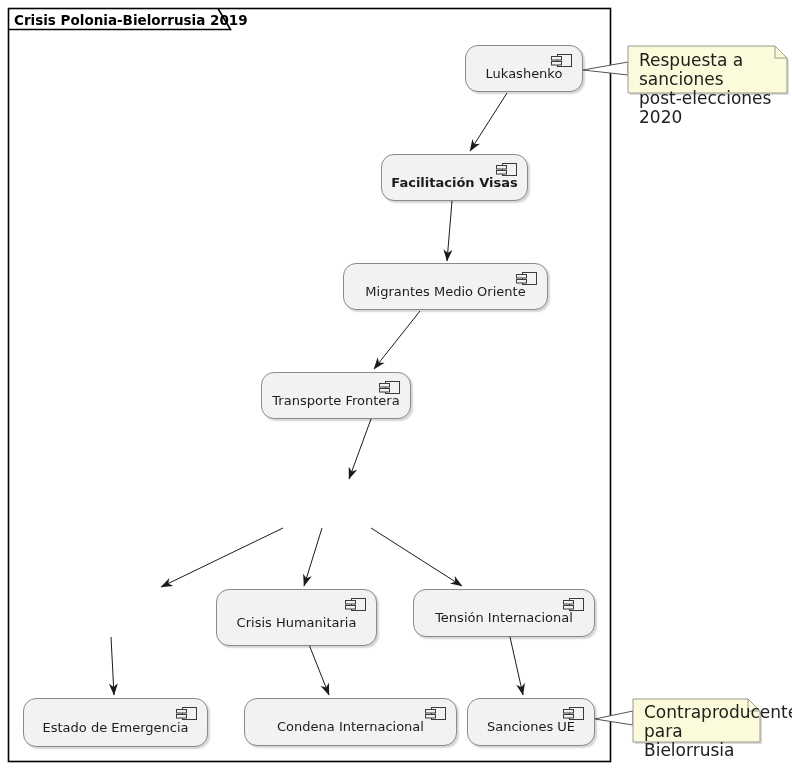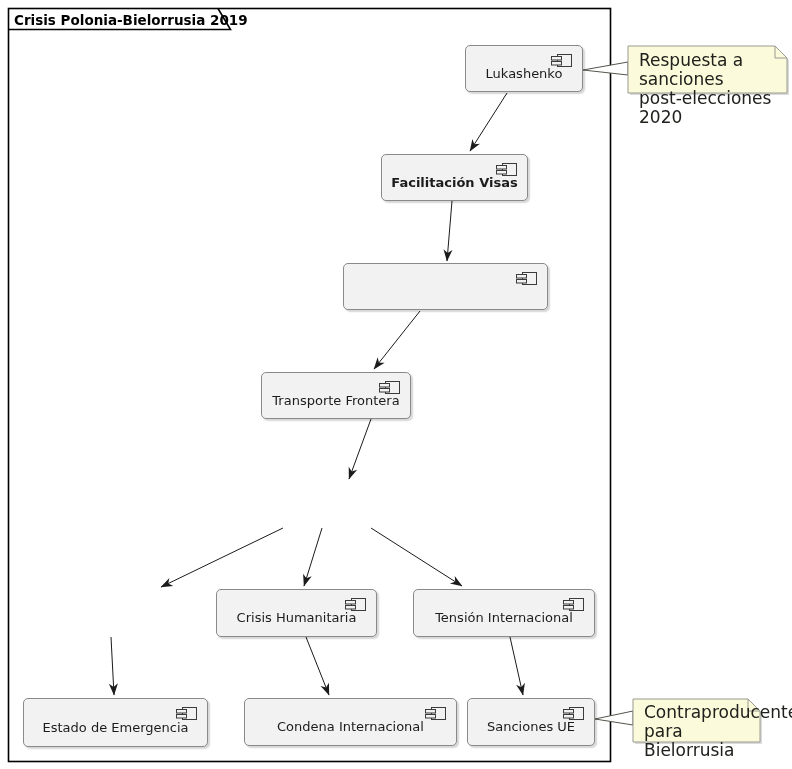--- a/index.html
+++ b/index.html
@@ -14,21 +14,21 @@
   svg.layer{position:absolute;left:0;top:0;width:792px;height:769px;}
   .frame-title{
     position:absolute;left:14px;top:12px;
     font-size:13.5px;font-weight:bold;color:#000;
     white-space:nowrap;
   }
   .component{
     position:absolute;
     background:#f2f2f2;
     border:1px solid #8a8a8a;
-    border-radius:5px;
+    border-radius:13px;
     box-shadow:2px 2px 1.5px rgba(0,0,0,0.16);
     display:flex;align-items:center;justify-content:center;
     box-sizing:border-box;
   }
   .component .comp-label{
     font-size:13px;
     padding-top:9px;
     white-space:nowrap;
     color:#1c1c1c;
   }
@@ -111,36 +111,37 @@
   </div>
 
   <div class="component" style="left:343px;top:263px;width:205px;height:47px;">
     <span class="comp-icon">
       <svg width="22" height="15" viewBox="0 0 22 15">
           <rect x="6.5" y="1.5" width="14" height="12" fill="#f2f2f2" stroke="#3b3b3b"></rect>
           <rect x="0.5" y="3.5" width="10" height="3.5" fill="#f2f2f2" stroke="#3b3b3b"></rect>
           <rect x="0.5" y="8.5" width="10" height="3.5" fill="#f2f2f2" stroke="#3b3b3b"></rect>
         </svg>
     </span>
+    <span class="comp-label">Migrantes Medio Oriente</span>
   </div>
 
   <div class="component" style="left:261px;top:372px;width:150px;height:47px;">
     <span class="comp-icon">
       <svg width="22" height="15" viewBox="0 0 22 15">
           <rect x="6.5" y="1.5" width="14" height="12" fill="#f2f2f2" stroke="#3b3b3b"></rect>
           <rect x="0.5" y="3.5" width="10" height="3.5" fill="#f2f2f2" stroke="#3b3b3b"></rect>
           <rect x="0.5" y="8.5" width="10" height="3.5" fill="#f2f2f2" stroke="#3b3b3b"></rect>
         </svg>
     </span>
     <span class="comp-label">Transporte Frontera</span>
   </div>
 
 
 
-  <div class="component" style="left:216px;top:589px;width:161px;height:48px;">
+  <div class="component" style="left:216px;top:589px;width:161px;height:57px;">
     <span class="comp-icon">
       <svg width="22" height="15" viewBox="0 0 22 15">
           <rect x="6.5" y="1.5" width="14" height="12" fill="#f2f2f2" stroke="#3b3b3b"></rect>
           <rect x="0.5" y="3.5" width="10" height="3.5" fill="#f2f2f2" stroke="#3b3b3b"></rect>
           <rect x="0.5" y="8.5" width="10" height="3.5" fill="#f2f2f2" stroke="#3b3b3b"></rect>
         </svg>
     </span>
     <span class="comp-label">Crisis Humanitaria</span>
   </div>
 

